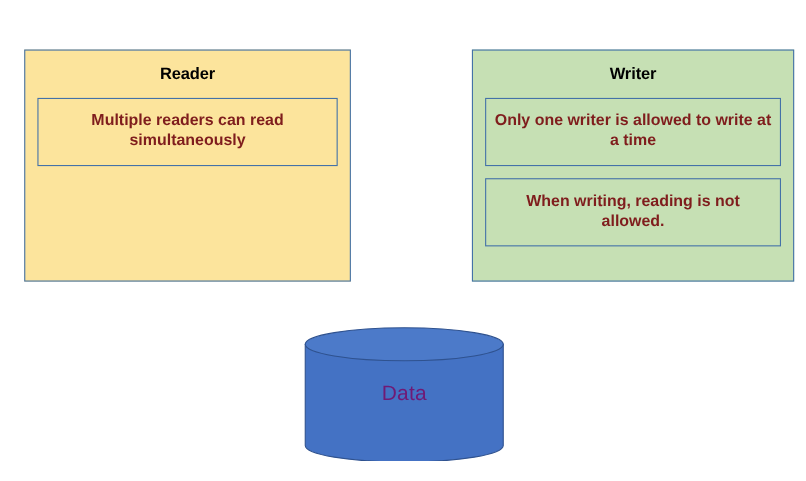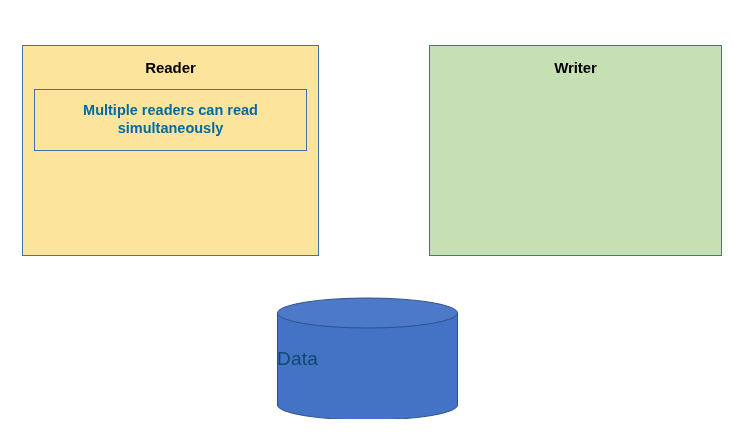--- a/index.html
+++ b/index.html
@@ -63,21 +63,21 @@
     box-sizing: border-box;
     border: 1px solid #4472A8;
     background: transparent;
     height: 62px;
     display: flex;
     align-items: center;
     justify-content: center;
     text-align: center;
     font-size: 14.5px;
     font-weight: bold;
-    color: #0369a1;
+    color: #7f1d1d;
     line-height: 1.22;
     padding: 0 6px;
   }
 
   
   .cylinder {
     position: absolute;
     left: 277px;
     top: 298px;
     width: 181px;
@@ -87,41 +87,46 @@
     display: block;
     width: 100%;
     height: 100%;
     overflow: visible;
   }
   .cylinder-label {
     position: absolute;
     left: 0;
     right: 0;
     top: 51px;
+    text-align: center;
     font-size: 19px;
-    color: #0c4a6e;
+    color: #701a75;
     line-height: 1;
     pointer-events: none;
     letter-spacing: 0.2px;
   }
 </style>
 </head>
 <body>
 
 <div id="canvas">
 
   <div class="panel reader">
     <div class="panel-title">Reader</div>
     <div class="rule-list">
       <div class="rule-box">Multiple readers can read simultaneously</div>
     </div>
   </div>
 
   <div class="panel writer">
     <div class="panel-title">Writer</div>
+    <div class="rule-list">
+      <div class="rule-box">Only one writer is allowed to write at a time</div>
+      <div class="rule-box">When writing, reading is not allowed.</div>
+    </div>
   </div>
 
   <div class="cylinder">
     <svg viewBox="0 0 181 122" preserveAspectRatio="none">
 
       <path d="M0.5,15 L0.5,107 A90,15 0 0 0 180.5,107 L180.5,15 Z" fill="#4472C4" stroke="#2F528F" stroke-width="1"></path>
 
       <ellipse cx="90.5" cy="15" rx="90" ry="15" fill="#4C7AC9" stroke="#2F528F" stroke-width="1"></ellipse>
     </svg>
     <div class="cylinder-label">Data</div>

